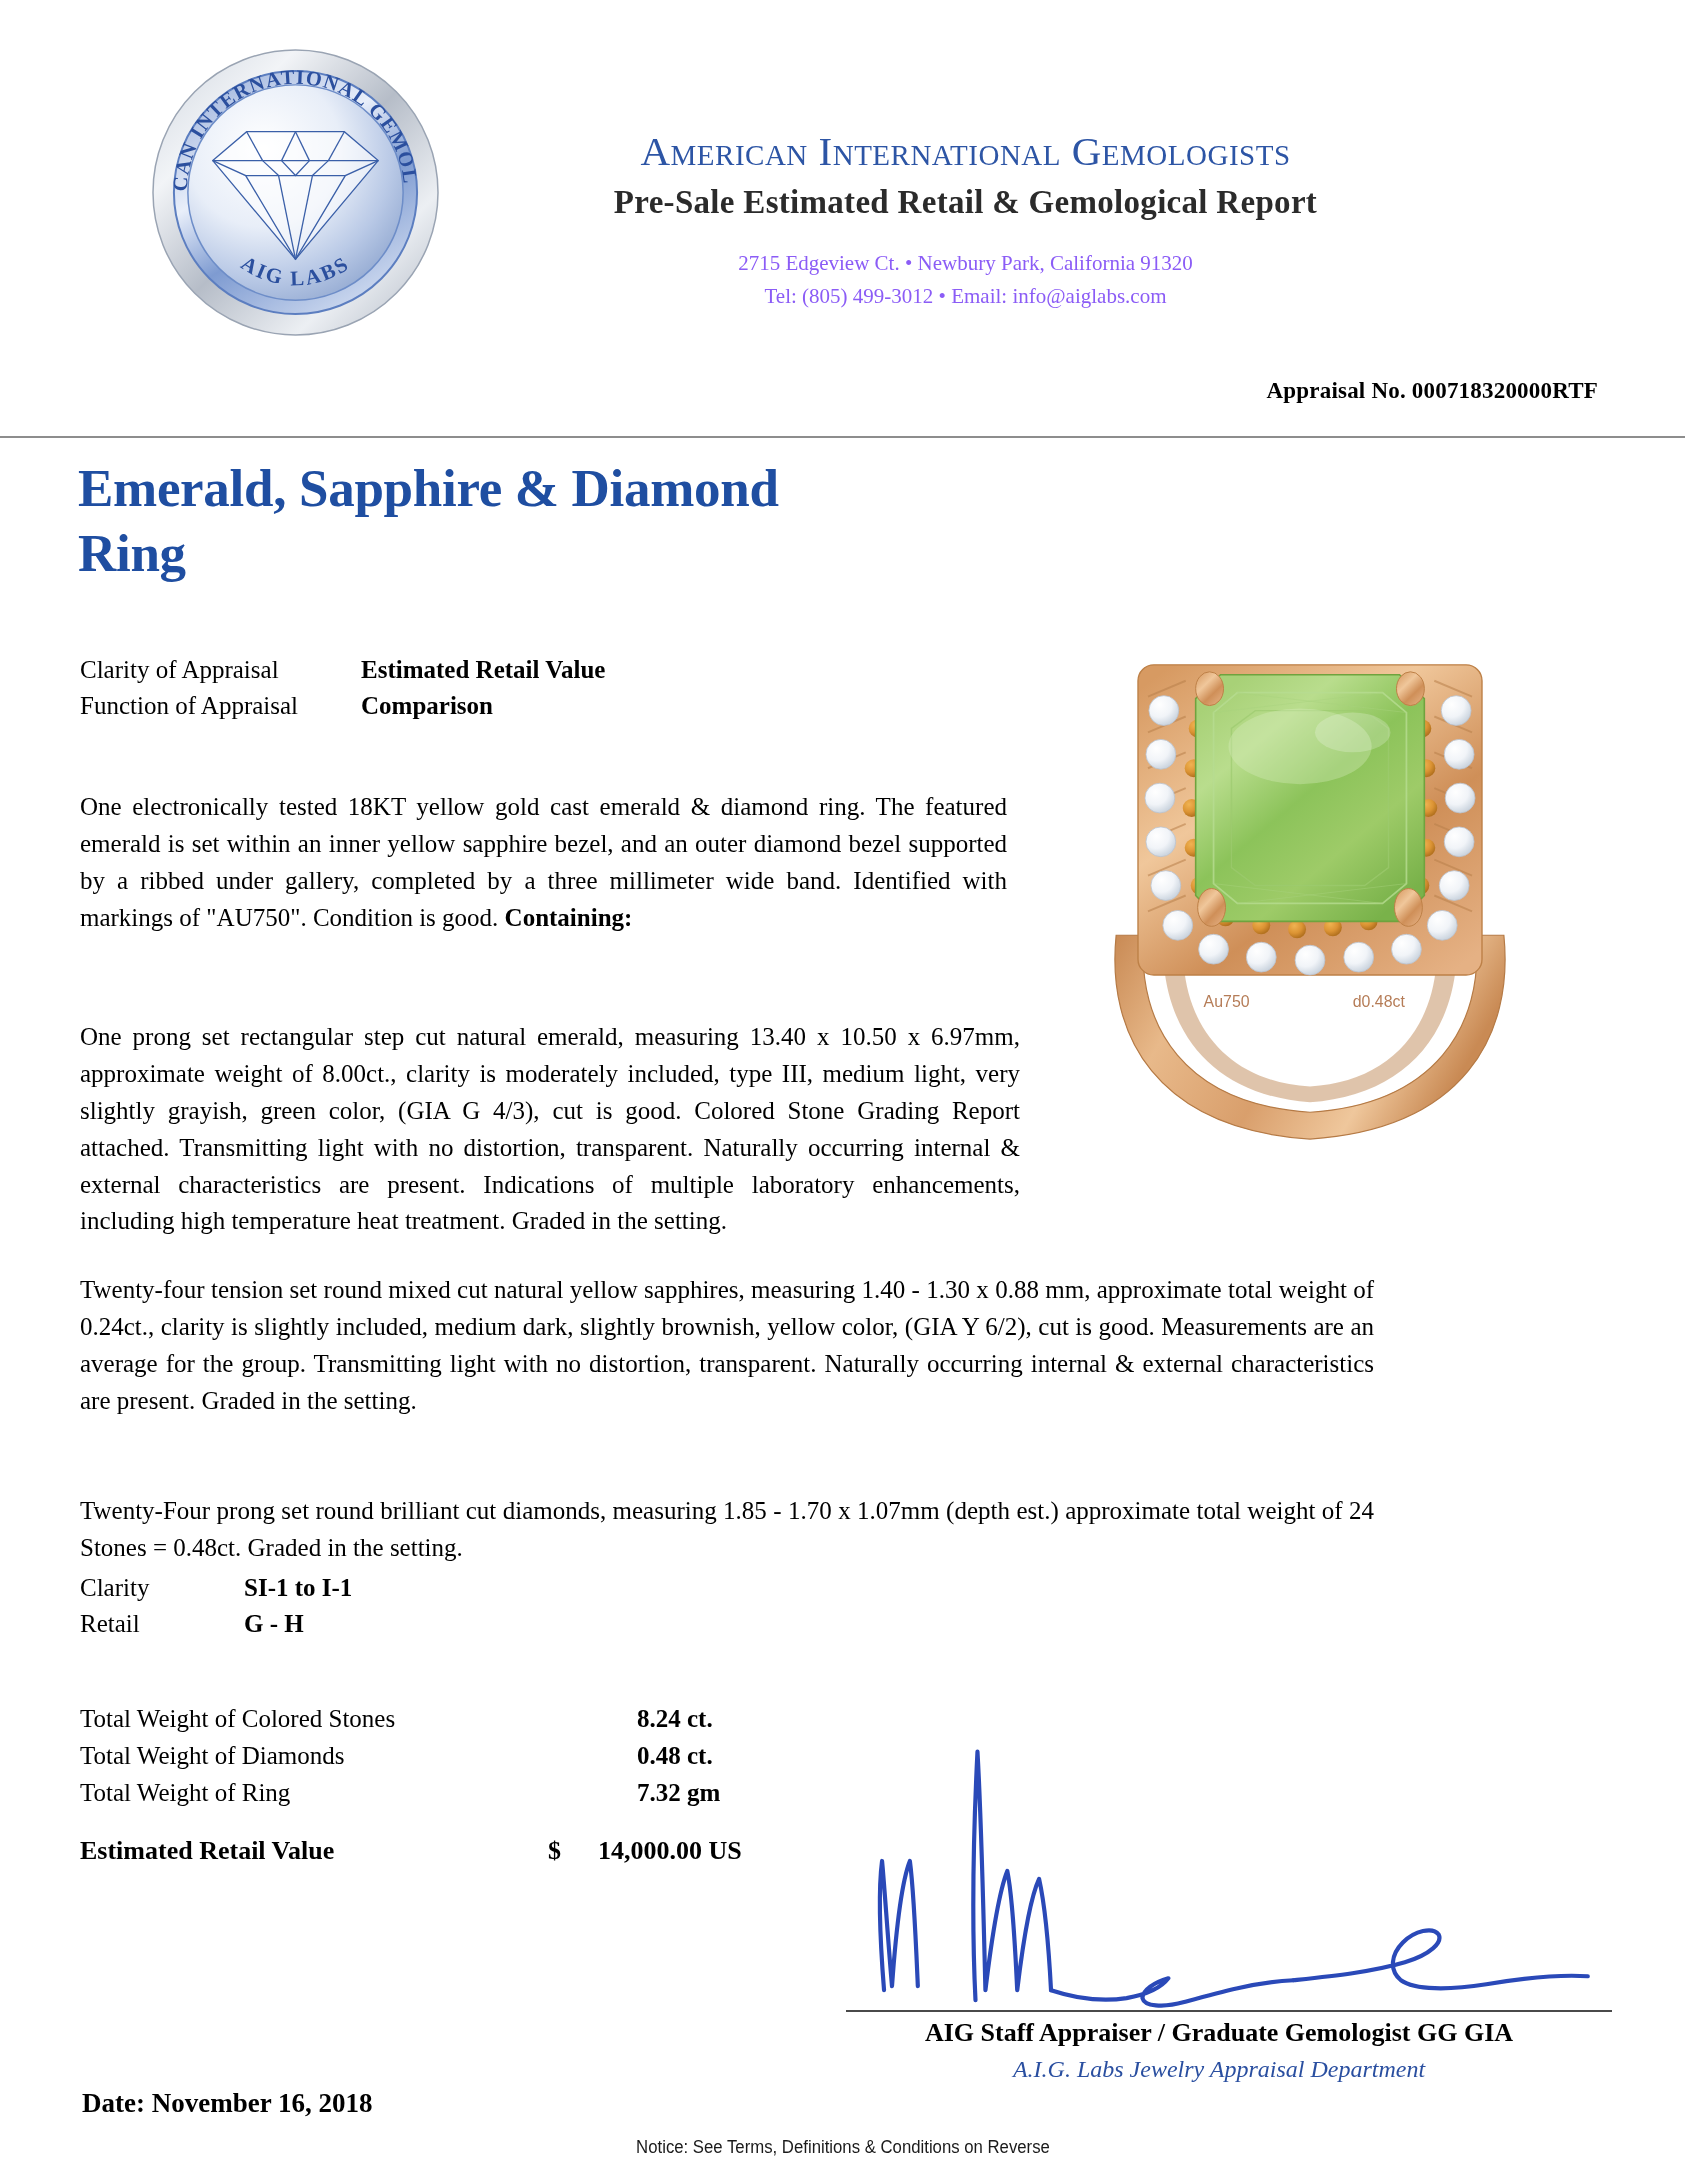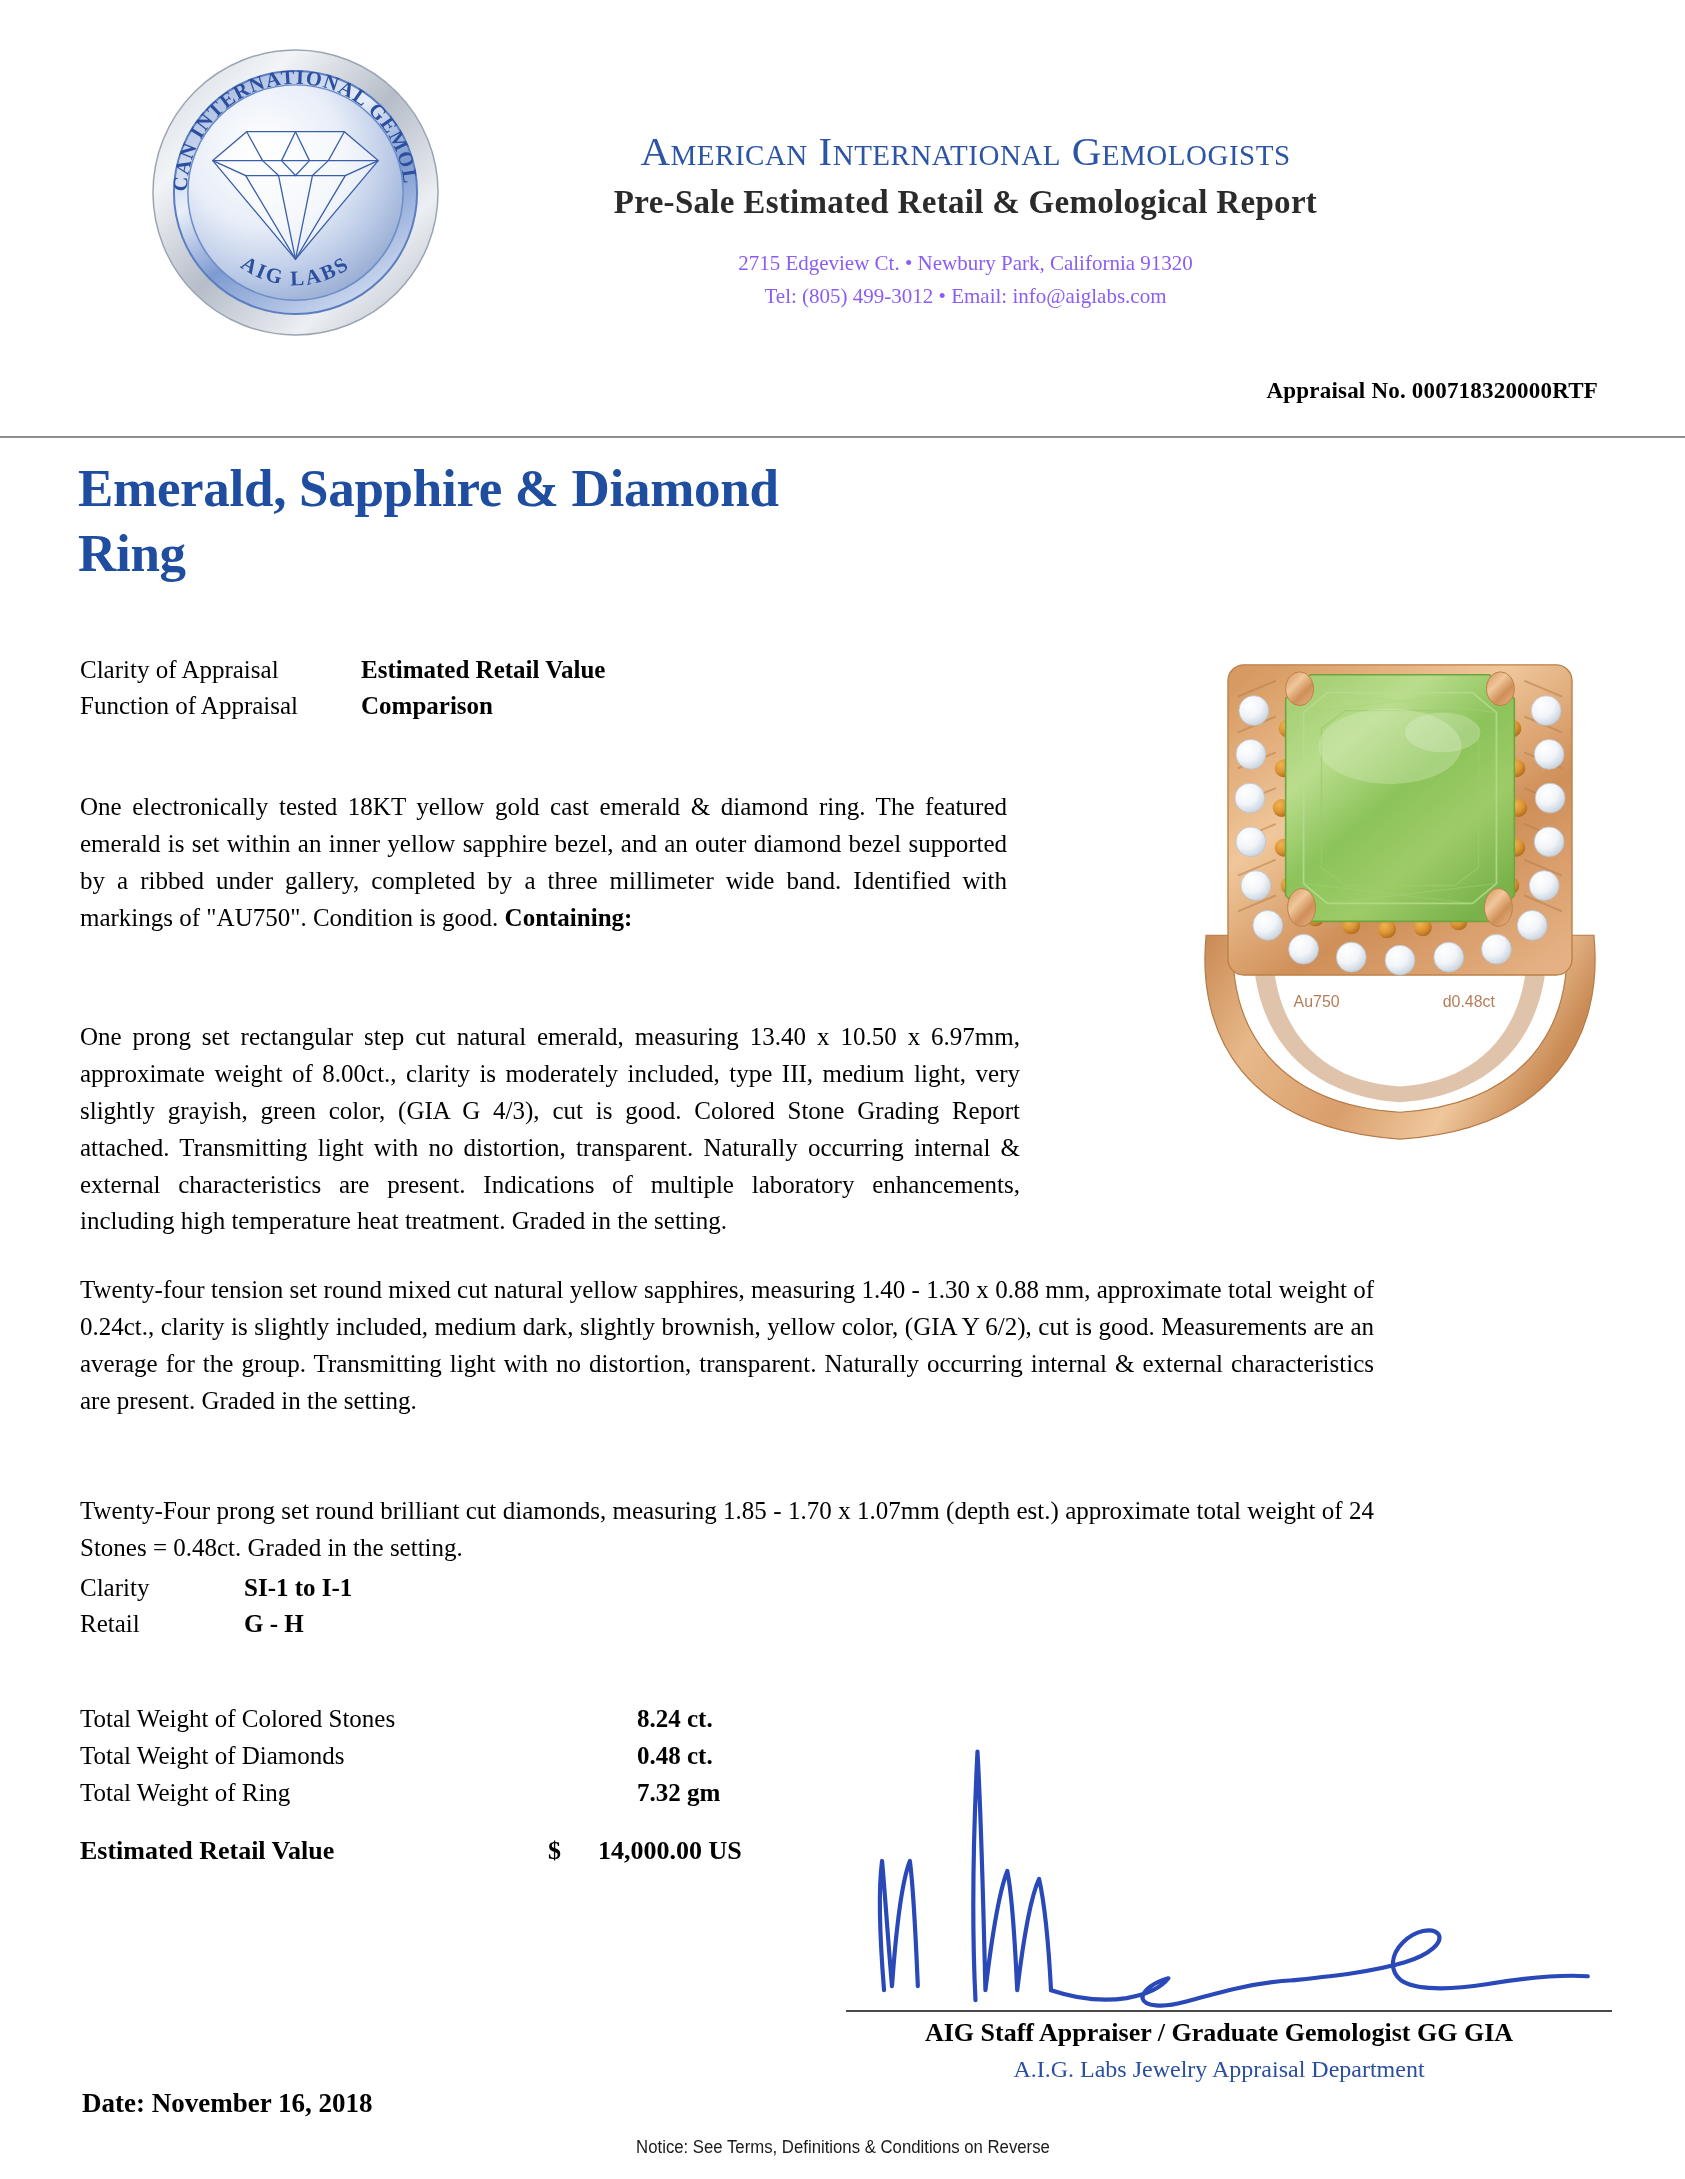--- a/index.html
+++ b/index.html
@@ -154,21 +154,21 @@
     font-weight: bold;
     display: flex;
   }
   .value-label { width: 468px; flex: 0 0 468px; }
   .value-currency { width: 50px; flex: 0 0 50px; }
   .value-amount { }
 
   
   .photo {
     position: absolute;
-    left: 1176px;
+    left: 1086px;
     top: 637px;
     width: 448px;
     height: 517px;
   }
 
   
   .sig-area {
     position: absolute;
     left: 826px;
     top: 1692px;
@@ -191,20 +191,21 @@
     text-align: center;
     font-size: 26px;
     font-weight: bold;
   }
   .sig-dept {
     position: absolute;
     left: 0; top: 364px;
     width: 786px;
     text-align: center;
     font-size: 24px;
+    font-style: italic;
     color: #2a4fa0;
   }
 
   
   .date-line {
     position: absolute;
     left: 82px;
     top: 2088px;
     font-size: 27px;
     font-weight: bold;

